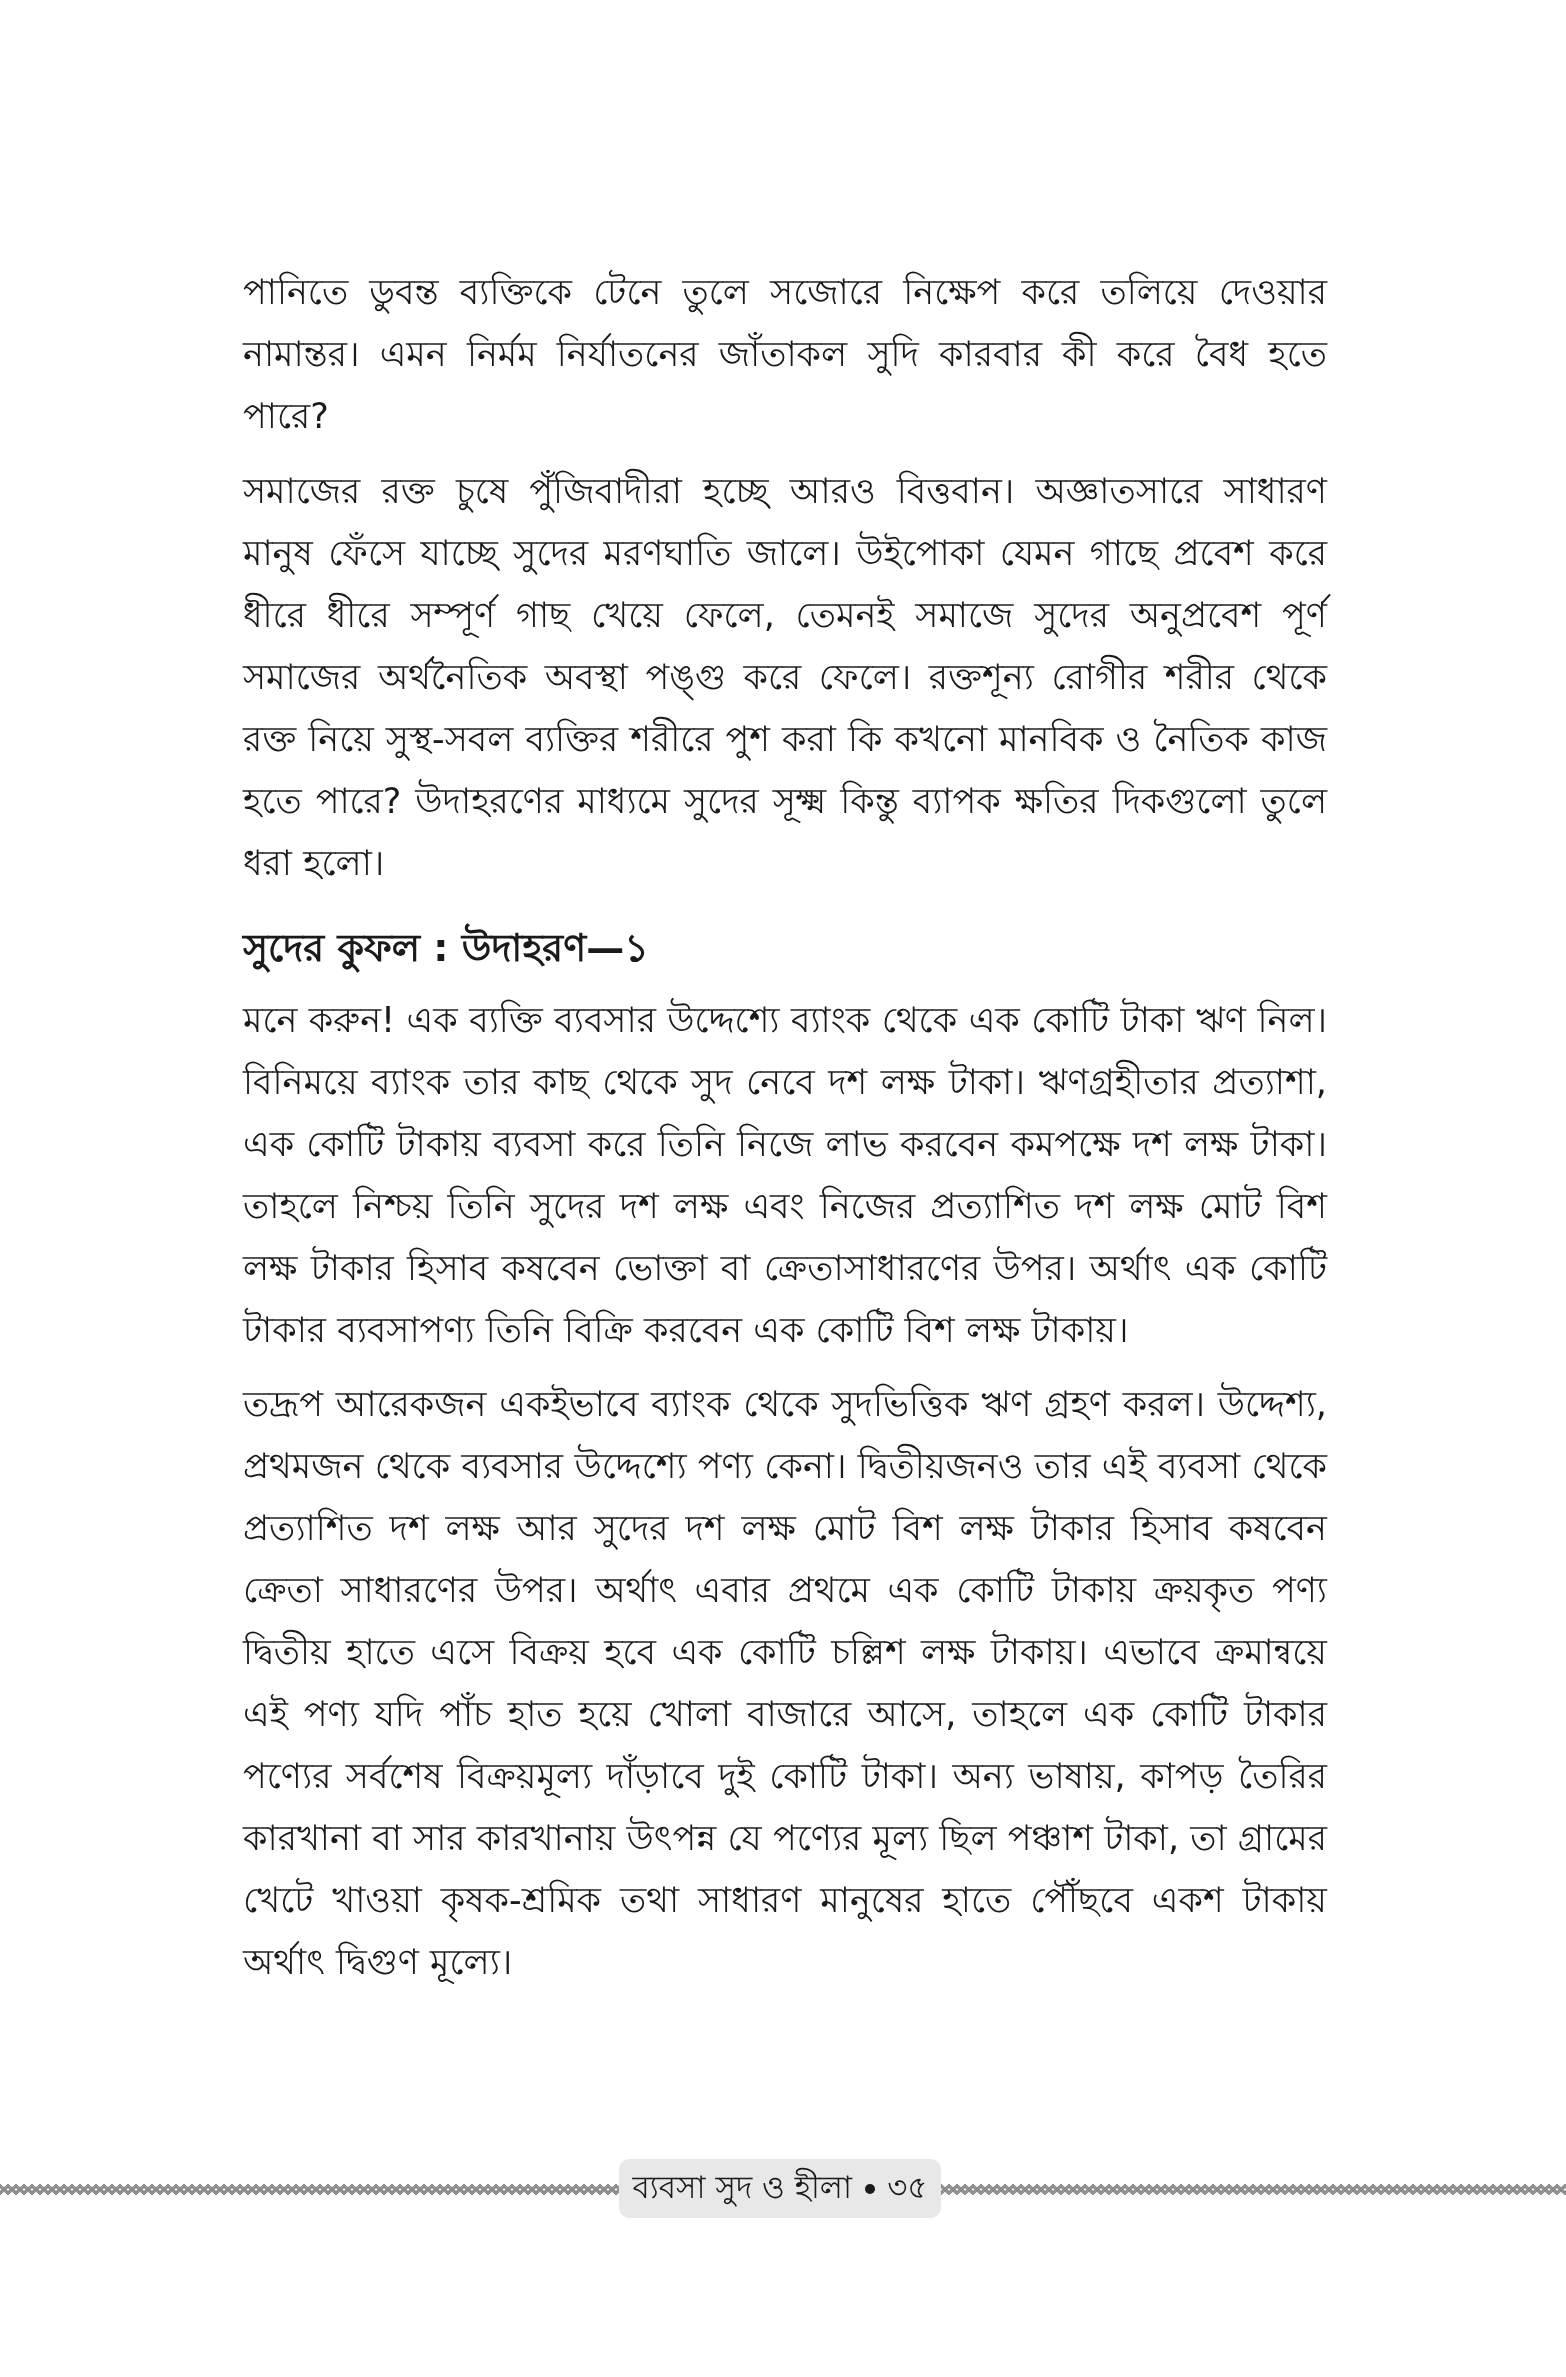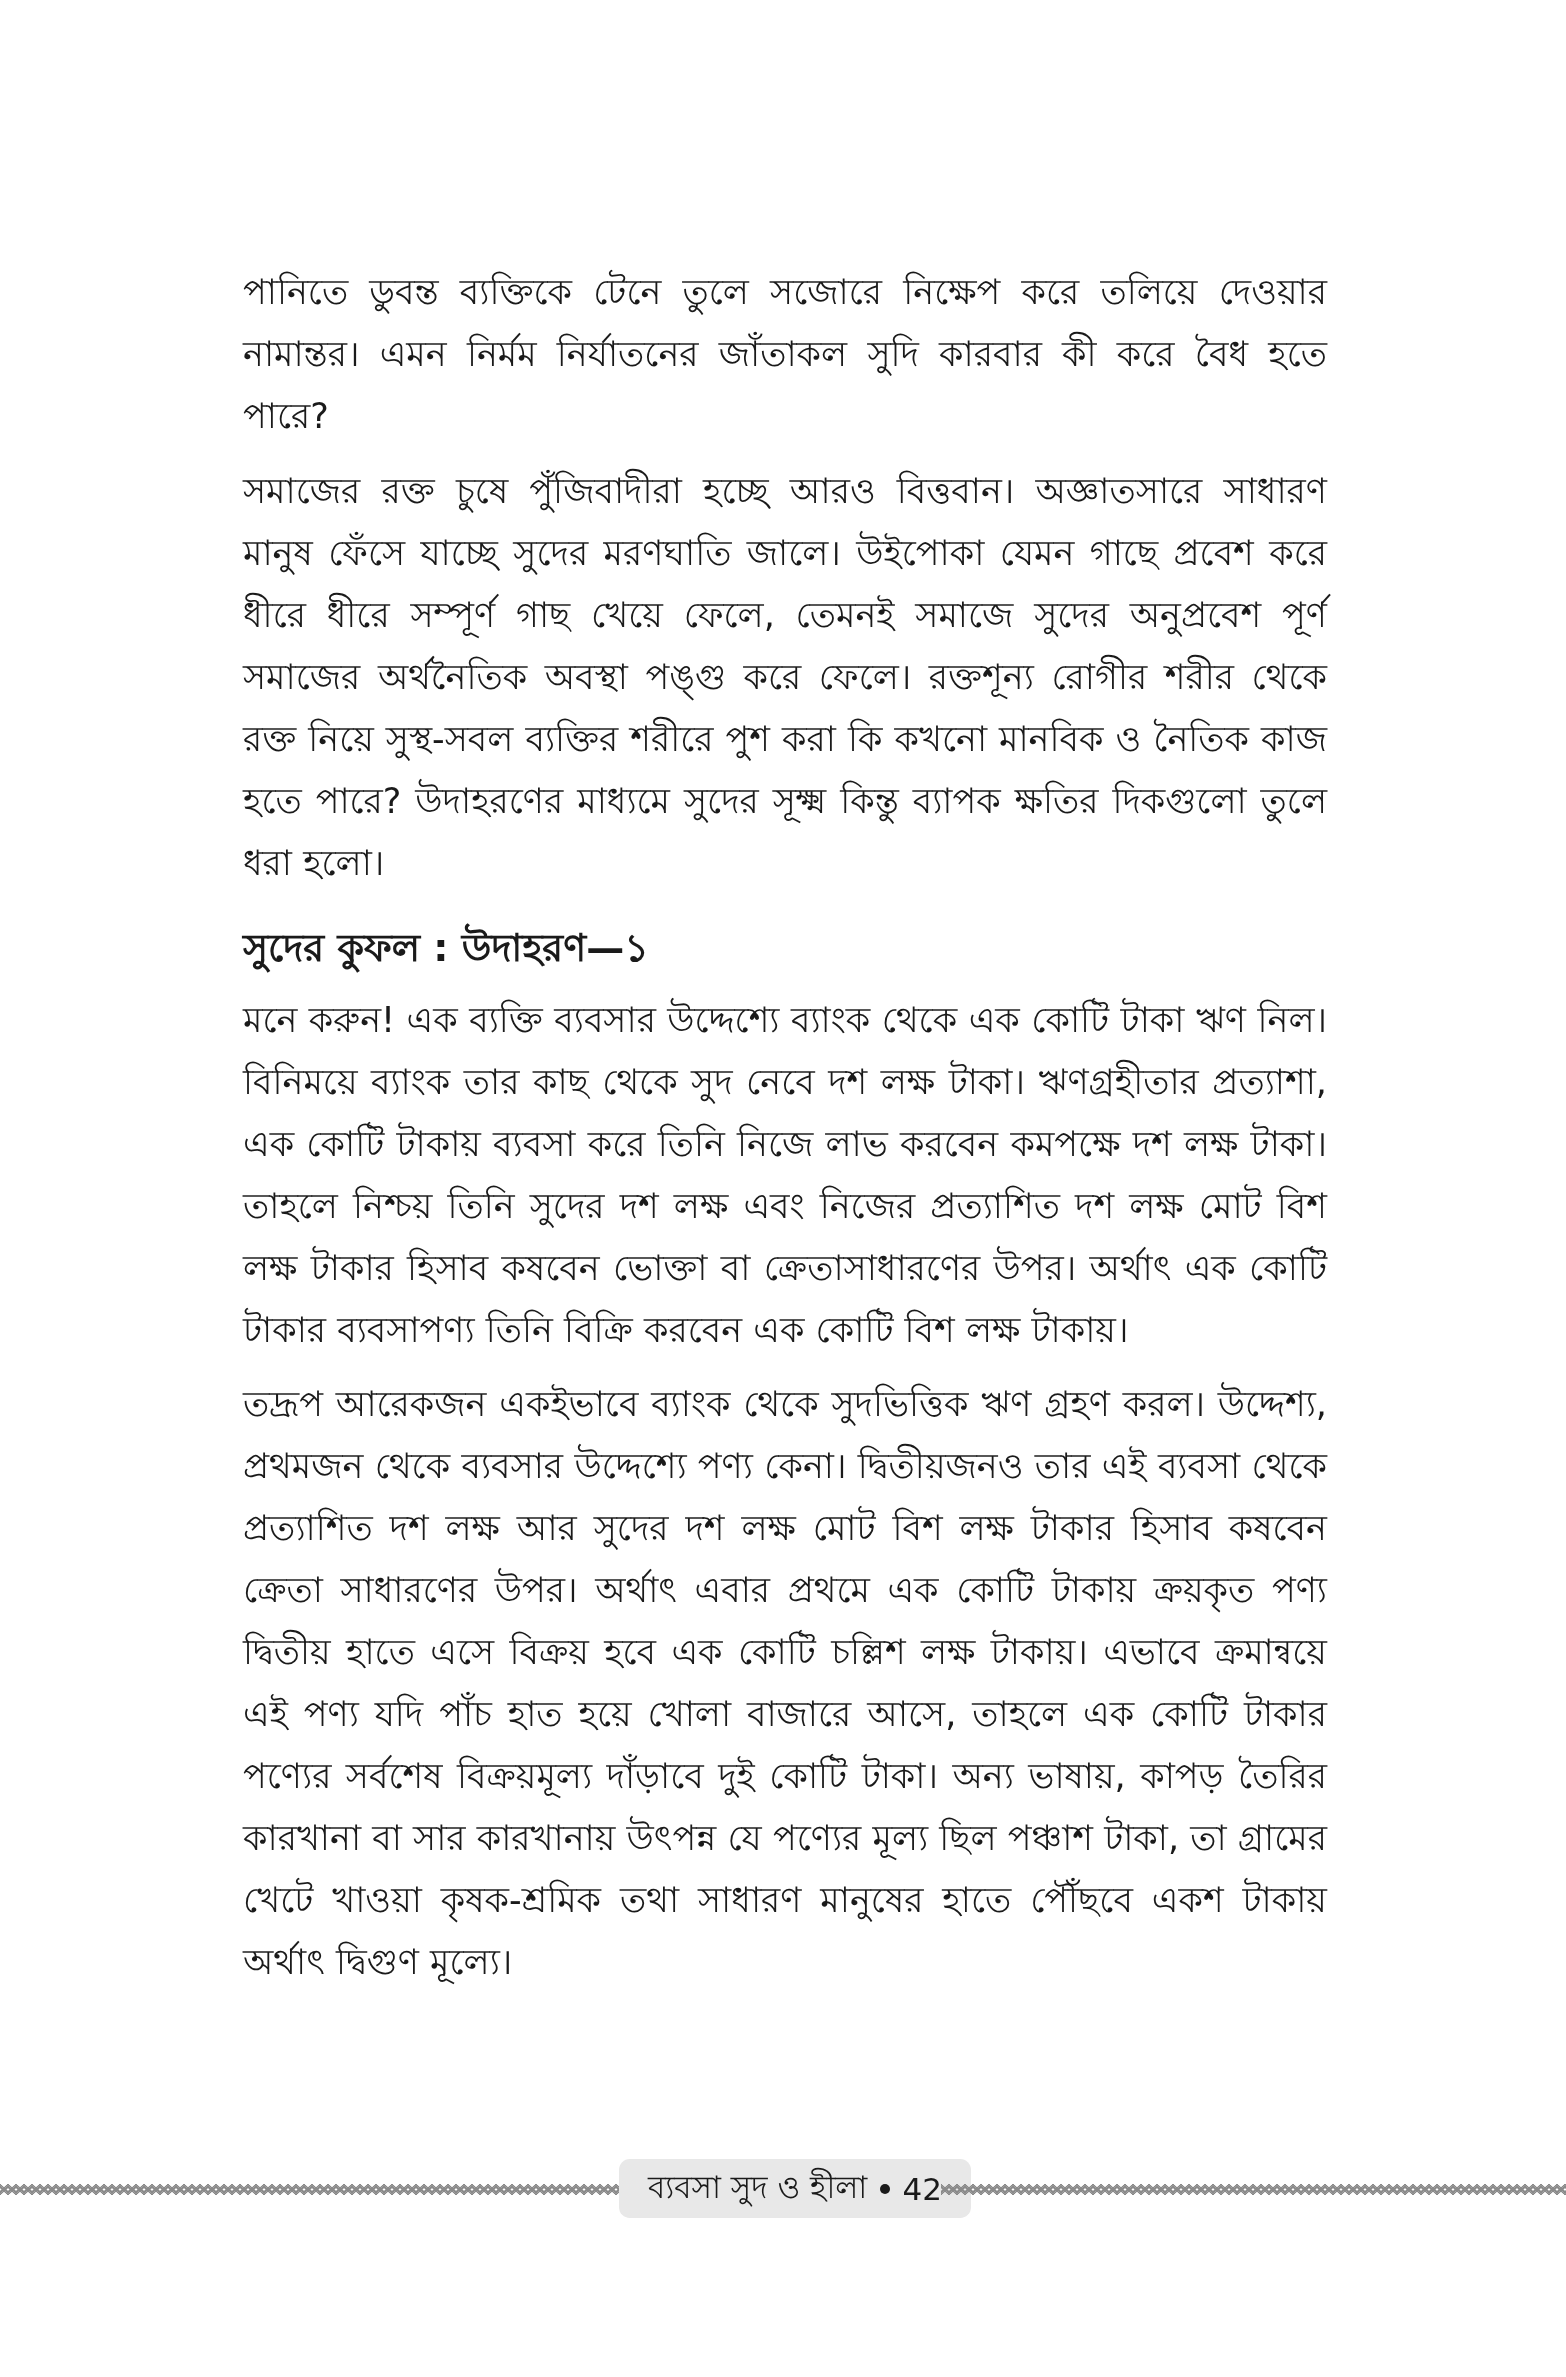--- a/index.html
+++ b/index.html
@@ -56,21 +56,21 @@
         linear-gradient(-135deg, transparent 38%, #8a8a8a 38%, #8a8a8a 50%, transparent 50%);
       background-size: 8px 10.8px;
       background-repeat: repeat-x;
     }
     .chain.left { left: 0; width: 619px; }
     .chain.right { left: 941px; width: 626px; }
     .footer-box {
       position: absolute;
       left: 619px;
       top: 0;
-      width: 352px;
+      width: 322px;
       height: 59px;
       background: #e8e8e8;
       border-radius: 10.8px;
       display: flex;
       align-items: center;
       justify-content: center;
       gap: 12.6px;
       font-size: 31px;
       color: #1a1a1a;
     }
@@ -91,17 +91,17 @@
   <h2 class="heading">সুদের কুফল : উদাহরণ—১</h2>
   <p class="para p3">মনে করুন! এক ব্যক্তি ব্যবসার উদ্দেশ্যে ব্যাংক থেকে এক কোটি টাকা ঋণ নিল। বিনিময়ে ব্যাংক তার কাছ থেকে সুদ নেবে দশ লক্ষ টাকা। ঋণগ্রহীতার প্রত্যাশা, এক কোটি টাকায় ব্যবসা করে তিনি নিজে লাভ করবেন কমপক্ষে দশ লক্ষ টাকা। তাহলে নিশ্চয় তিনি সুদের দশ লক্ষ এবং নিজের প্রত্যাশিত দশ লক্ষ মোট বিশ লক্ষ টাকার হিসাব কষবেন ভোক্তা বা ক্রেতাসাধারণের উপর। অর্থাৎ এক কোটি টাকার ব্যবসাপণ্য তিনি বিক্রি করবেন এক কোটি বিশ লক্ষ টাকায়।</p>
   <p class="para p4">তদ্রূপ আরেকজন একইভাবে ব্যাংক থেকে সুদভিত্তিক ঋণ গ্রহণ করল। উদ্দেশ্য, প্রথমজন থেকে ব্যবসার উদ্দেশ্যে পণ্য কেনা। দ্বিতীয়জনও তার এই ব্যবসা থেকে প্রত্যাশিত দশ লক্ষ আর সুদের দশ লক্ষ মোট বিশ লক্ষ টাকার হিসাব কষবেন ক্রেতা সাধারণের উপর। অর্থাৎ এবার প্রথমে এক কোটি টাকায় ক্রয়কৃত পণ্য দ্বিতীয় হাতে এসে বিক্রয় হবে এক কোটি চল্লিশ লক্ষ টাকায়। এভাবে ক্রমান্বয়ে এই পণ্য যদি পাঁচ হাত হয়ে খোলা বাজারে আসে, তাহলে এক কোটি টাকার পণ্যের সর্বশেষ বিক্রয়মূল্য দাঁড়াবে দুই কোটি টাকা। অন্য ভাষায়, কাপড় তৈরির কারখানা বা সার কারখানায় উৎপন্ন যে পণ্যের মূল্য ছিল পঞ্চাশ টাকা, তা গ্রামের খেটে খাওয়া কৃষক-শ্রমিক তথা সাধারণ মানুষের হাতে পৌঁছবে একশ টাকায় অর্থাৎ দ্বিগুণ মূল্যে।</p>
 </div>
 
 <div class="footer">
   <div class="chain left"></div>
   <div class="footer-box">
     <span>ব্যবসা সুদ ও হীলা</span>
     <span class="bullet"></span>
-    <span>42</span>
+    <span>৩৫</span>
   </div>
   <div class="chain right"></div>
 </div>
 
 
 </body></html>

